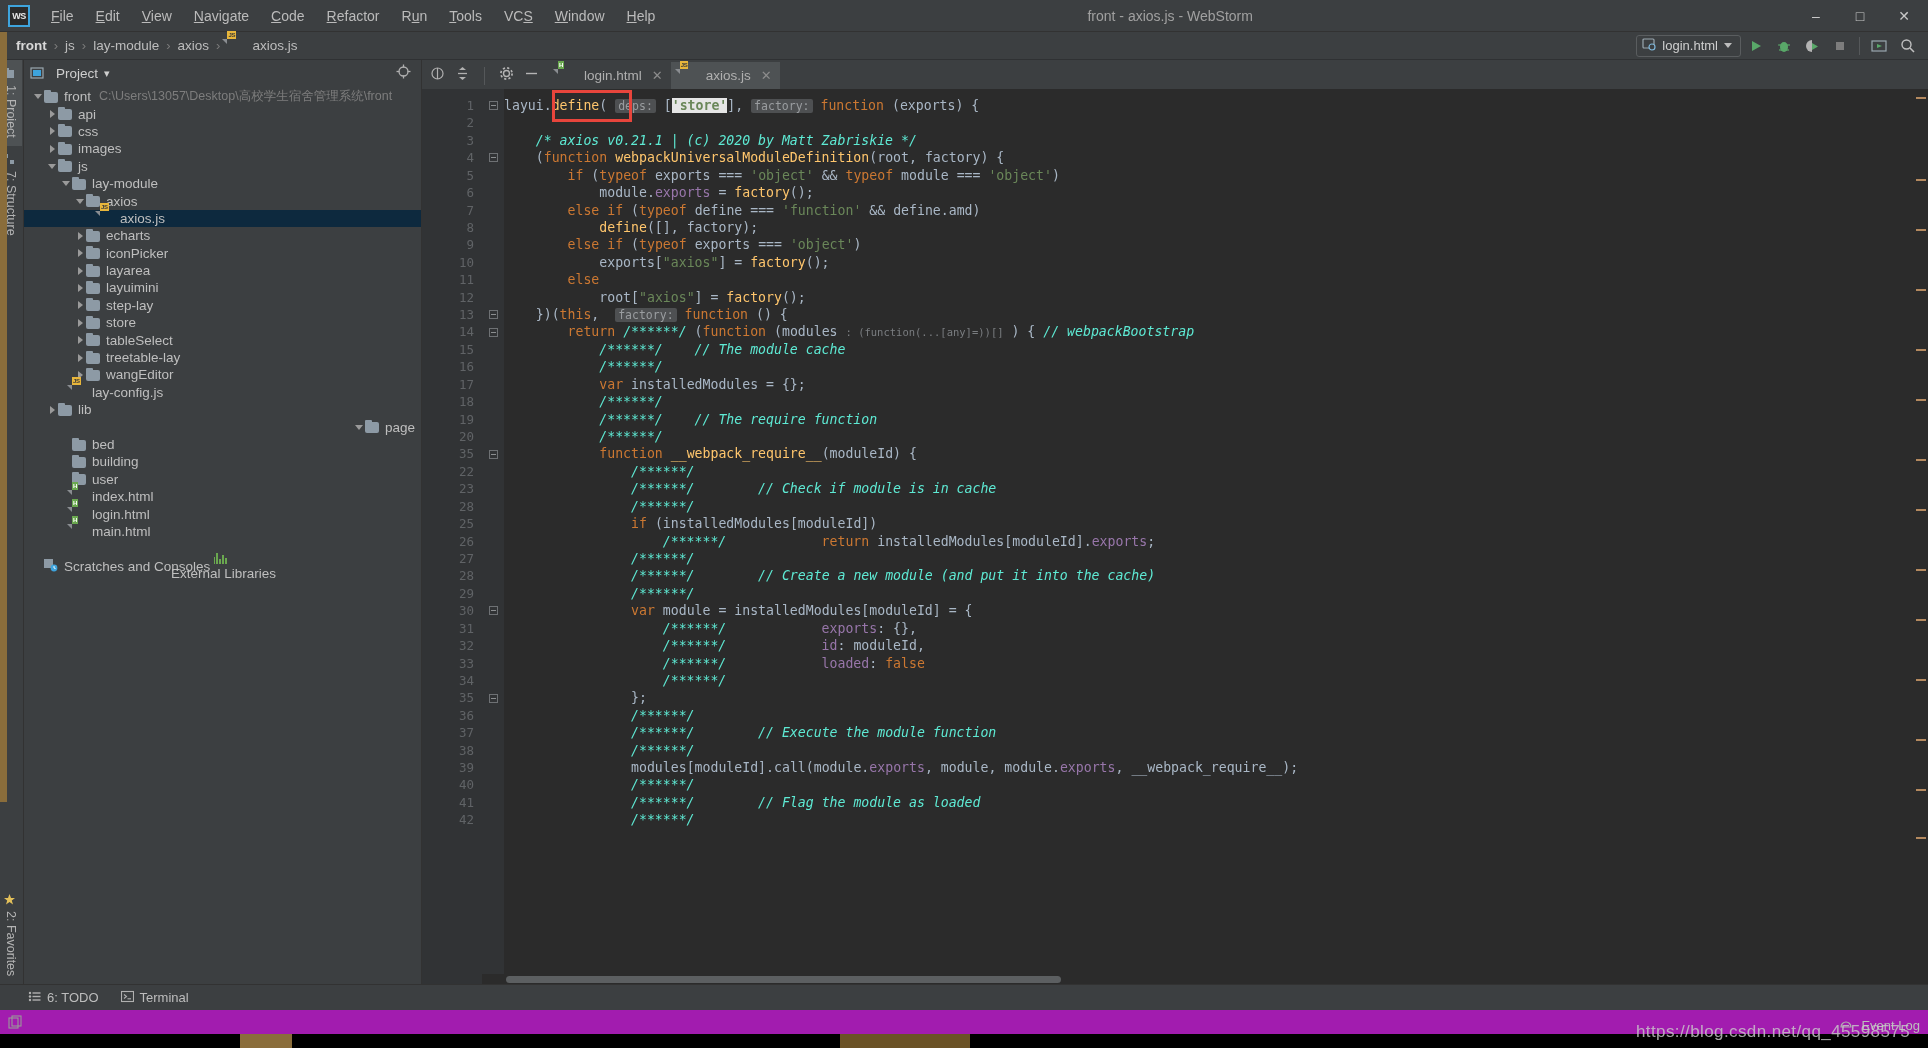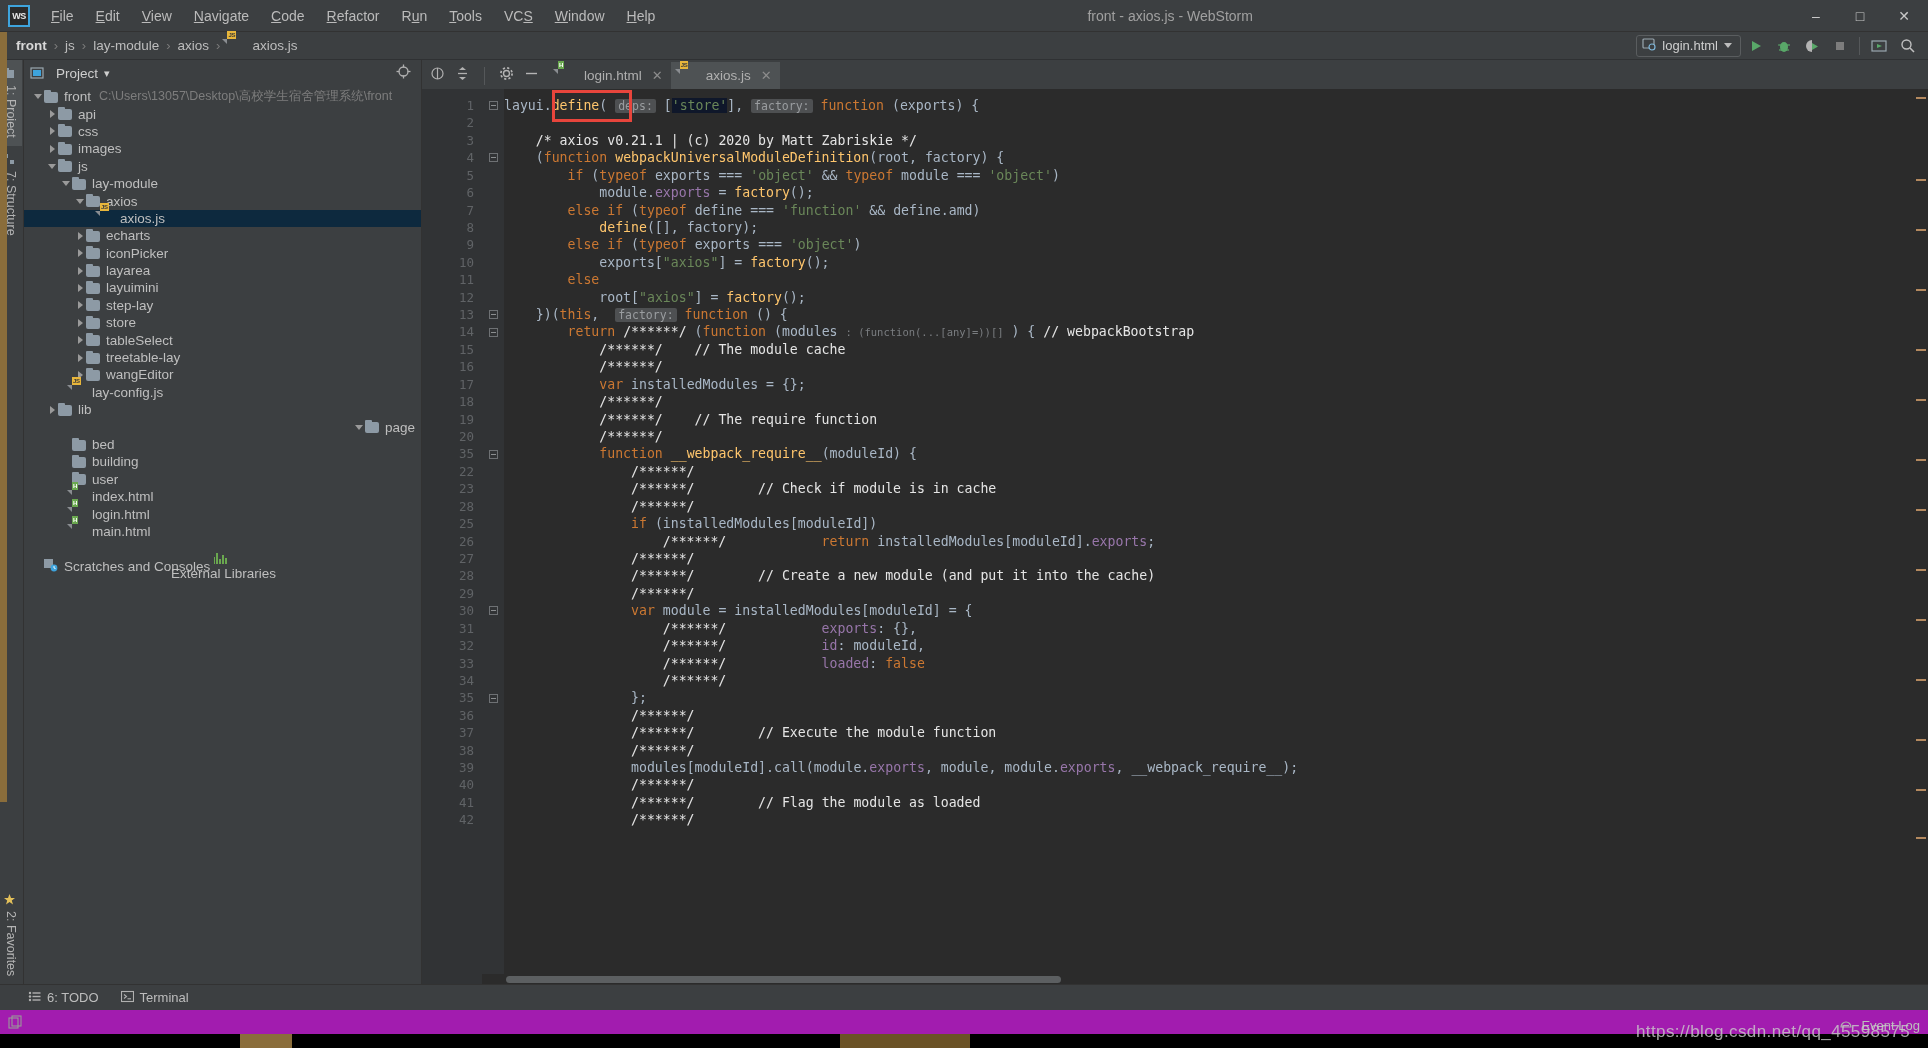--- a/index.html
+++ b/index.html
@@ -77,28 +77,28 @@
   .gutter { width: 60px; flex: none; background: #313335; text-align: right; padding-top: 8px; font-family: "DejaVu Sans Mono", monospace; font-size: 12.5px; color: #606366; user-select: none; }
   .gutter div { height: 17.43px; line-height: 17.43px; padding-right: 8px; }
   .foldcol { width: 22px; flex: none; background: #313335; padding-top: 8px; }
   .foldcol div { height: 17.43px; display:flex; align-items:center; justify-content:center; }
   .fold { width: 9px; height: 9px; border: 1px solid #6e7174; display:flex; align-items:center; justify-content:center; }
   .fold::after { content:""; width:5px; height:1px; background:#8b8e90; }
   .code { flex: 1; padding-top: 8px; font-family: "DejaVu Sans Mono", monospace; font-size: 13.2px; line-height: 17.43px; white-space: pre; overflow: hidden; position: relative; color: #a9b7c6; }
   .code .ln { height: 17.43px; }
   .kw { color: #cc7832; }
   .str { color: #6a8759; }
-  .cmt { color: #e5e5e5; }
+  .cmt { color: #5eead4; font-style: italic; }
   .fn { color: #ffc66d; }
   .prop { color: #9876aa; }
   .plain { color: #a9b7c6; margin-top: 12px; }
   .hint { background: #4e5052; color: #9a9da0; font-size: 11.5px; padding: 0 3px; border-radius: 2px; }
   .hint2 { color: #7a7d80; font-size: 10.5px; }
   .redbox { position: absolute; border: 3px solid #e8453c; pointer-events: none; }
-  .selbg { background: #0f172a; }
+  .selbg { background: #e5e5e5; font-weight: bold; }
   .rightbar { width: 14px; flex: none; background: #2b2b2b; position: relative; }
   .mark { position: absolute; right: 2px; width: 10px; height: 2px; background: #b4895f; }
   .hscroll { position: absolute; bottom: 0; left: 60px; right: 14px; height: 10px; background: #2b2b2b; }
   .hthumb { position: absolute; left: 24px; top: 2px; height: 7px; width: 555px; background: #5c5f61; border-radius: 4px; }
 
   
   .bottombar { height: 26px; background: #3c3f41; display: flex; align-items: center; flex: none; border-top: 1px solid #323232; padding-left: 28px; }
   .bb-item { display: flex; align-items: center; gap: 6px; font-size: 13px; color: #bdbdbd; margin-right: 22px; }
   .statusbar { height: 24px; background: #a21caf; display: flex; align-items: flex-end; flex: none; position: relative; padding: 0 8px; }
   .sb-left { display:flex; align-items:center; gap:10px; }

